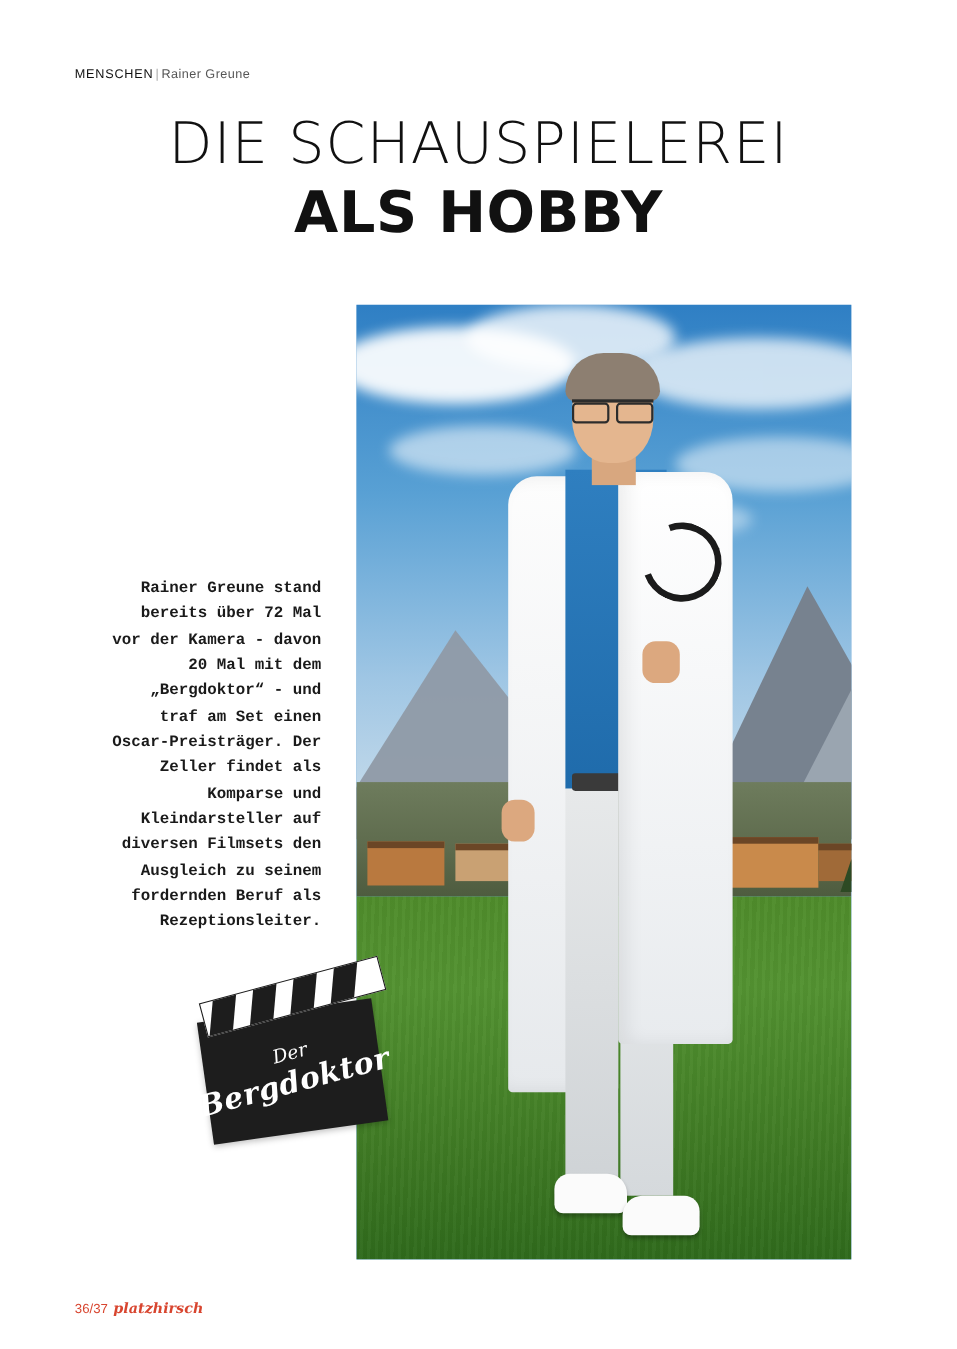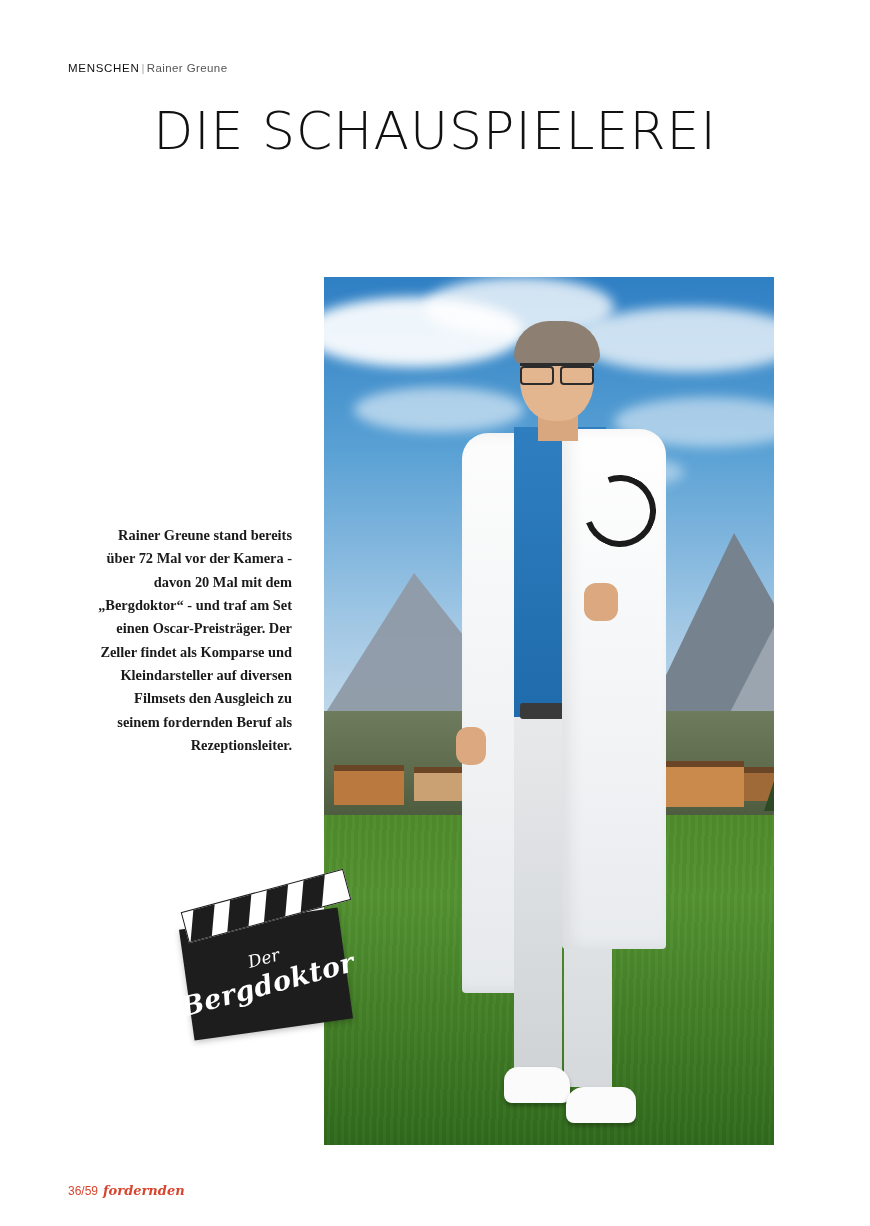--- a/index.html
+++ b/index.html
@@ -300,21 +300,21 @@
   .clapper-logo .der { font-size: 17px; transform: rotate(-7deg); margin-bottom: 1px;}
   .clapper-logo .berg { font-size: 27px; font-weight: bold; transform: rotate(-7deg); letter-spacing: .5px;}
 
   
   .intro {
     position: absolute;
     left: 96px;
     top: 524px;
     width: 196px;
     text-align: right;
-    font-family: Liberation Serif, serif;
+    font-family: Liberation Mono, monospace;
     font-weight: bold;
     font-size: 14.4px;
     line-height: 1.62;
     color: #1a1a1a;
   }
 
   
   .footer {
     position: absolute;
     left: 68px;
@@ -334,20 +334,21 @@
 </style>
 </head>
 <body>
 
 <div class="kicker">
   <span class="cat">MENSCHEN</span><span class="bar">|</span><span class="name">Rainer Greune</span>
 </div>
 
 <div class="headline-wrap">
   <div class="headline-1">DIE SCHAUSPIELEREI</div>
+  <div class="headline-2">ALS HOBBY</div>
 </div>
 
 <div class="intro">Rainer Greune stand bereits über 72 Mal vor der Kamera - davon 20 Mal mit dem „Bergdoktor“ - und traf am Set einen Oscar-Preisträger. Der Zeller findet als Komparse und Kleindarsteller auf diversen Filmsets den Ausgleich zu seinem fordernden Beruf als Rezeptionsleiter.</div>
 
 <div class="photo">
   <div class="sky">
     <div class="cloud c1"></div>
     <div class="cloud c2"></div>
     <div class="cloud c3"></div>
     <div class="cloud c4"></div>
@@ -400,14 +401,14 @@
   </div>
   <div class="clapper-stick">
     <i style="left:6px"></i>
       <i style="left:44px"></i>
       <i style="left:82px"></i>
       <i style="left:120px"></i>
   </div>
 </div>
 
 <div class="footer">
-  <span class="pg">36/59</span><span class="brand">fordernden</span>
+  <span class="pg">36/37</span><span class="brand">platzhirsch</span>
 </div>
 
 </body></html>

